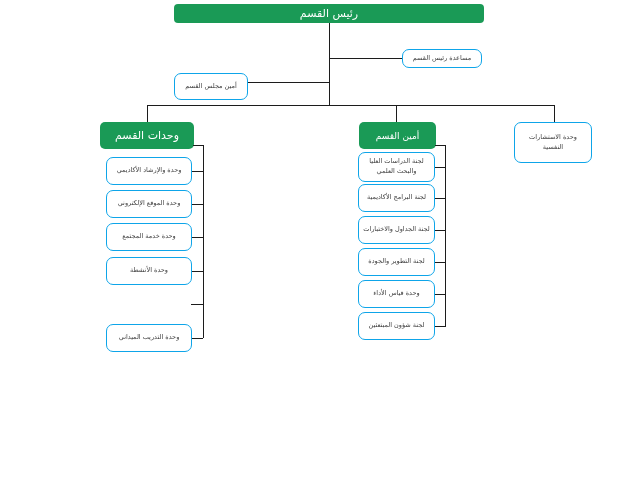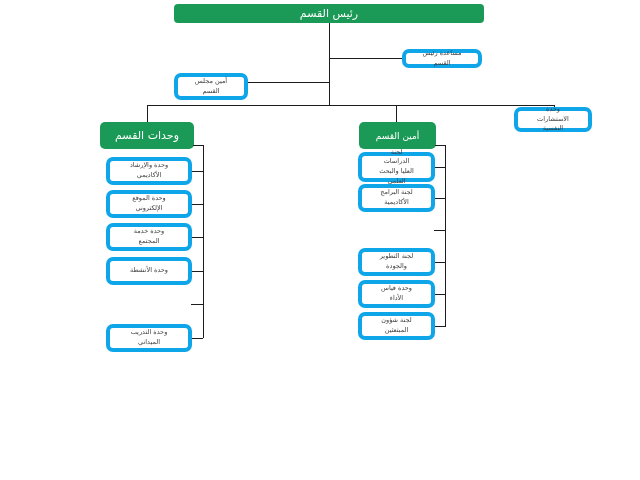--- a/index.html
+++ b/index.html
@@ -24,35 +24,35 @@
     align-items: center;
     justify-content: center;
     text-align: center;
   }
   .root-box   { left: 174px; top: 4px;   width: 310px; height: 19px; font-size: 11px; border-radius: 4px; }
   .units-hdr  { left: 100px; top: 122px; width: 94px;  height: 27px; font-size: 11px; }
   .comm-hdr   { left: 359px; top: 122px; width: 77px;  height: 27px; font-size: 9px; }
   .node {
     position: absolute;
     background: #ffffff;
-    border: 4px solid #0ea5e9;
+    border: 1px solid #0ea5e9;
     border-radius: 7px;
     display: flex;
     align-items: center;
     justify-content: center;
     text-align: center;
     color: #3d3d3d;
     font-size: 6.5px;
     line-height: 1.5;
-    padding: 1px 16px;
+    padding: 1px 4px;
     box-sizing: border-box;
   }
   .assistant-node { left: 402px; top: 49px;  width: 80px; height: 19px; }
   .secretary-node { left: 174px; top: 73px;  width: 74px; height: 27px; }
-  .psych-node     { left: 514px; top: 107px; width: 78px; height: 25px; }
+  .psych-node     { left: 514px; top: 122px; width: 78px; height: 41px; }
   .unit-node      { left: 106px; width: 86px; height: 28px; }
   .comm-node      { left: 358px; width: 77px; height: 28px; }
 </style>
 </head>
 <body>
 
 <div class="canvas">
 
   <div class="green-box root-box">
     <span>رئيس القسم</span>
@@ -116,20 +116,23 @@
   <div class="line" style="left:434px; top:262px; width:12px; height:1px;"></div>
   <div class="line" style="left:434px; top:294px; width:12px; height:1px;"></div>
   <div class="line" style="left:434px; top:326px; width:12px; height:1px;"></div>
 
   <div class="node comm-node" style="top:152px; height:30px;">
     <span>لجنة الدراسات العليا والبحث العلمي</span>
   </div>
   <div class="node comm-node" style="top:184px;">
     <span>لجنة البرامج الأكاديمية</span>
   </div>
+  <div class="node comm-node" style="top:216px;">
+    <span>لجنة الجداول والاختبارات</span>
+  </div>
   <div class="node comm-node" style="top:248px;">
     <span>لجنة التطوير والجودة</span>
   </div>
   <div class="node comm-node" style="top:312px;">
     <span>لجنة شؤون المبتعثين</span>
   </div>
   <div class="node comm-node" style="top:280px;">
     <span>وحدة قياس الأداء</span>
   </div>
 

